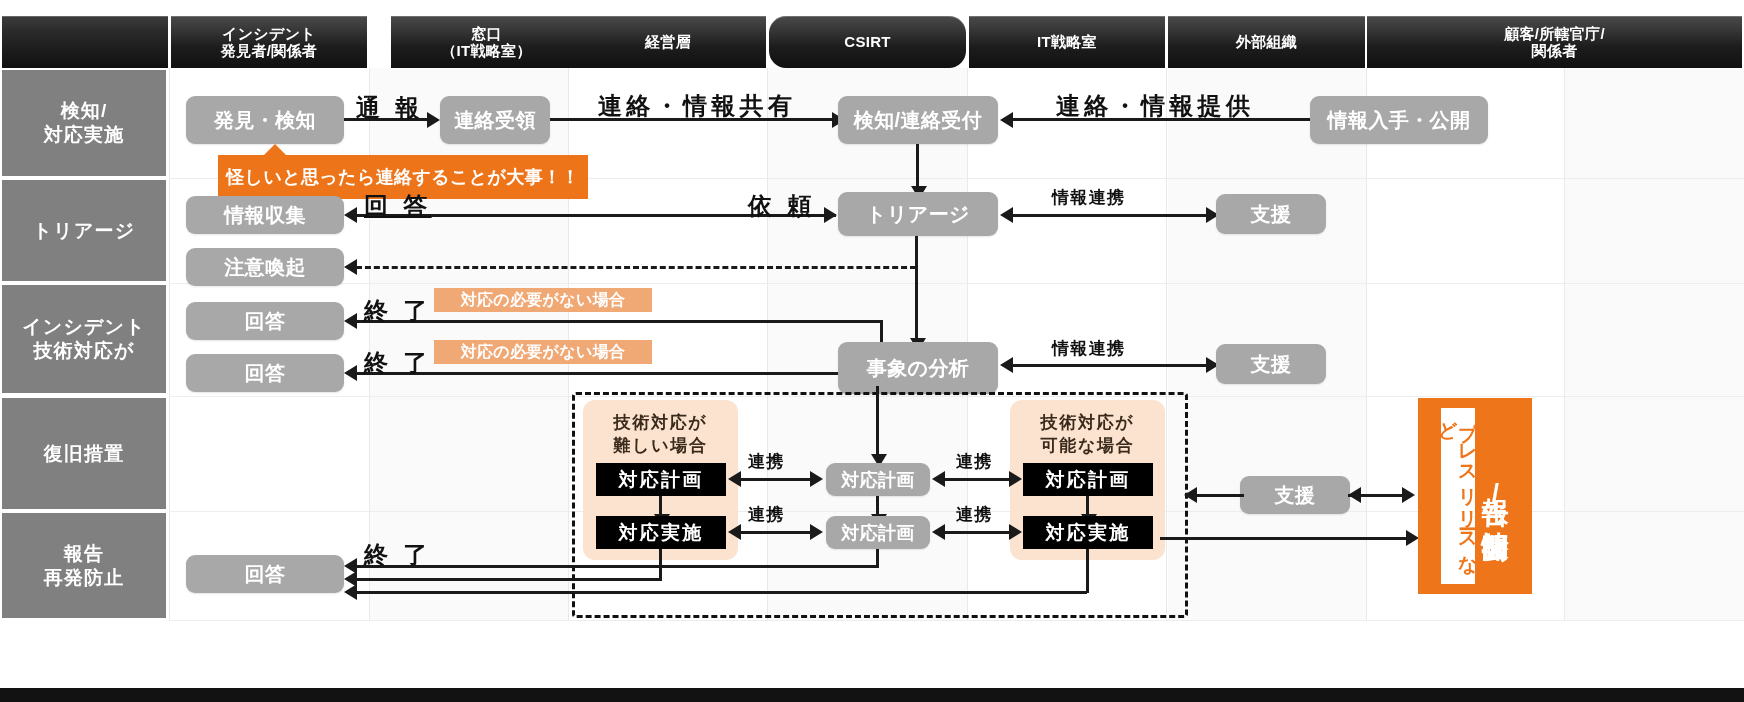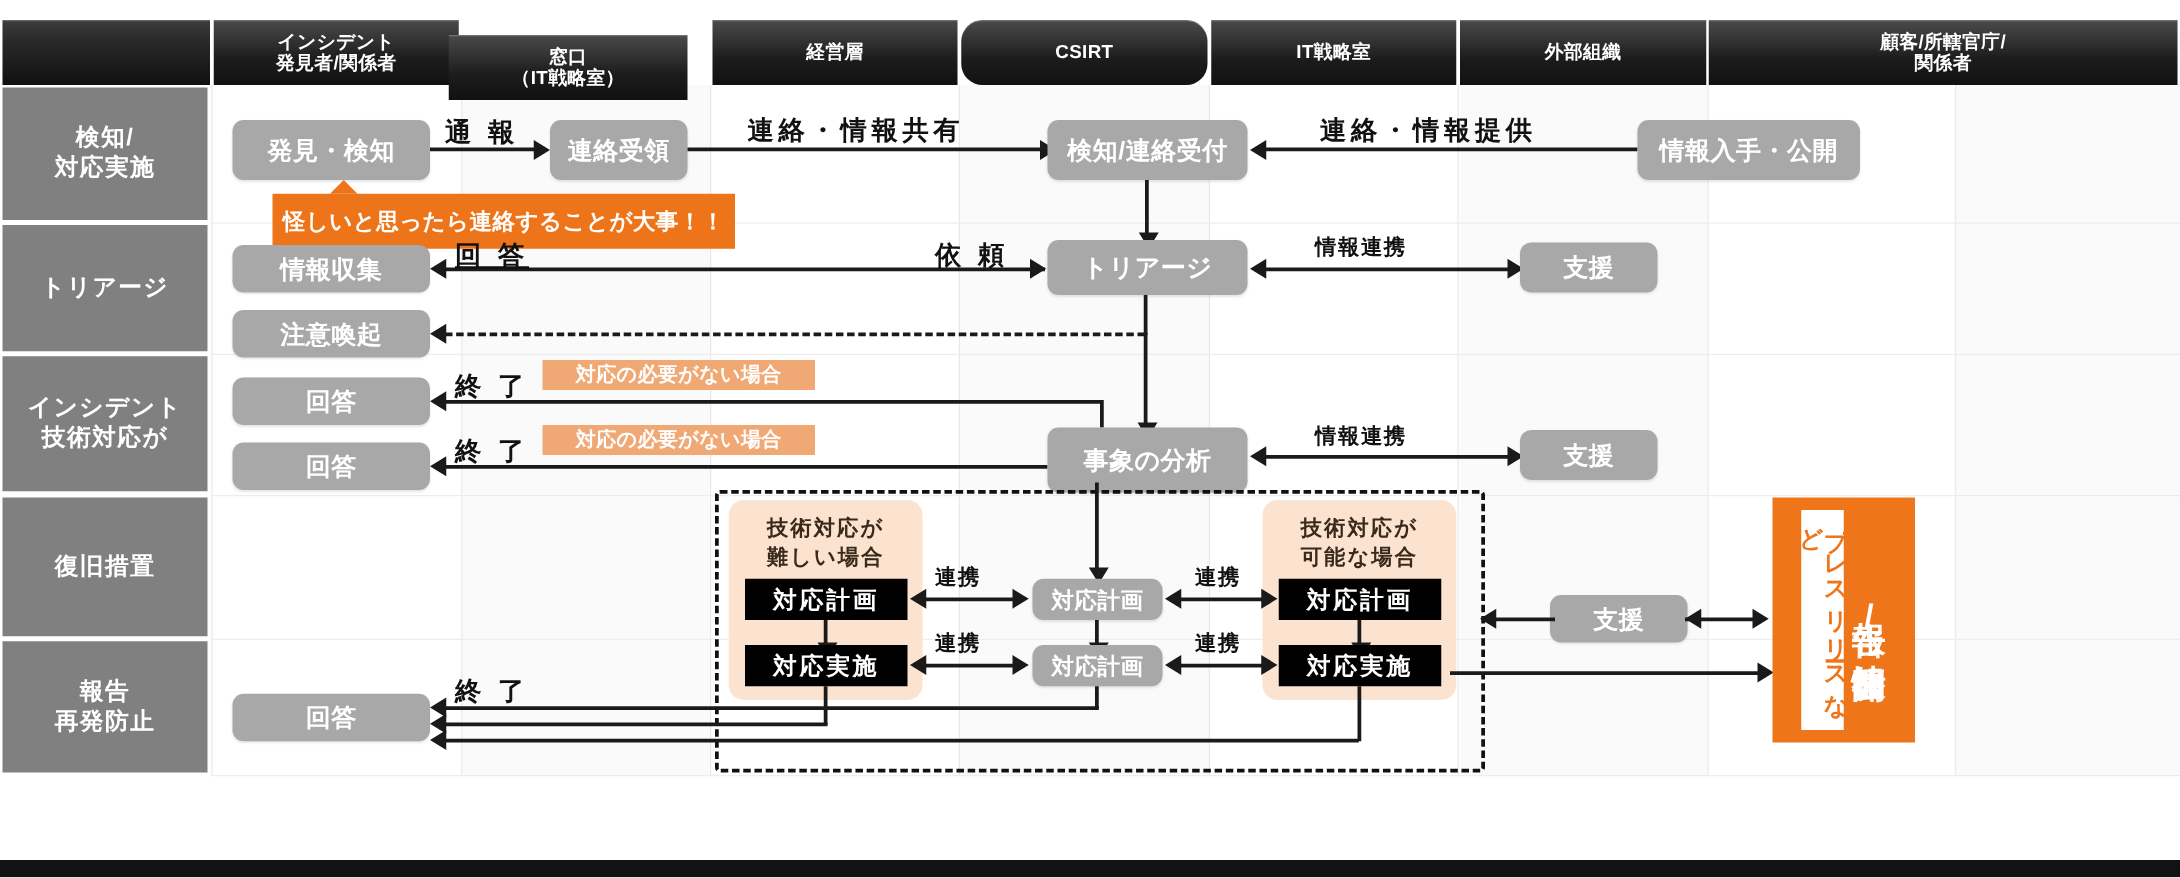--- a/index.html
+++ b/index.html
@@ -62,21 +62,21 @@
   
   .ln{position:absolute;background:#1a1a1a;}
   .lnh{height:3px;}
   .lnv{width:3px;}
   .dln{position:absolute;height:0;border-top:3px dashed #1a1a1a;}
   .ah{position:absolute;width:0;height:0;}
   .ah.r{border-top:8px solid transparent;border-bottom:8px solid transparent;border-left:13px solid #1a1a1a;}
   .ah.l{border-top:8px solid transparent;border-bottom:8px solid transparent;border-right:13px solid #1a1a1a;}
   .ah.d{border-left:8px solid transparent;border-right:8px solid transparent;border-top:13px solid #1a1a1a;}
 
-  .elabel{position:absolute;color:#111;font-weight:bold;font-size:21px;letter-spacing:.18em;white-space:nowrap;}
+  .elabel{position:absolute;color:#111;font-weight:bold;font-size:24px;letter-spacing:.18em;white-space:nowrap;}
   .elabel.sm{font-size:17px;letter-spacing:.08em;}
 </style>
 </head>
 <body>
 
 <div id="stage">
 
   <div class="colband" style="left:370px;top:68px;width:198px;height:552px;"></div>
   <div class="colband" style="left:768px;top:68px;width:200px;height:552px;"></div>
   <div class="colband" style="left:1168px;top:68px;width:198px;height:552px;"></div>
@@ -100,21 +100,21 @@
   <div class="hdr-row">
     <div class="hdr-cell blank" style="left:2px;width:166px;"></div>
 
     <div class="hdr-cell" style="left:171px;width:196px;">
       <div>
           <span>インシデント</span>
           <span>発見者/関係者</span>
         </div>
     </div>
 
-    <div class="hdr-cell" style="left:359px;width:191px;margin-top:12px;">
+    <div class="hdr-cell" style="left:391px;width:191px;">
       <div>
           <span>窓口</span>
           <span>（IT戦略室）</span>
         </div>
     </div>
 
     <div class="hdr-cell" style="left:570px;width:196px;">
       <div>
           <span>経営層</span>
         </div>

